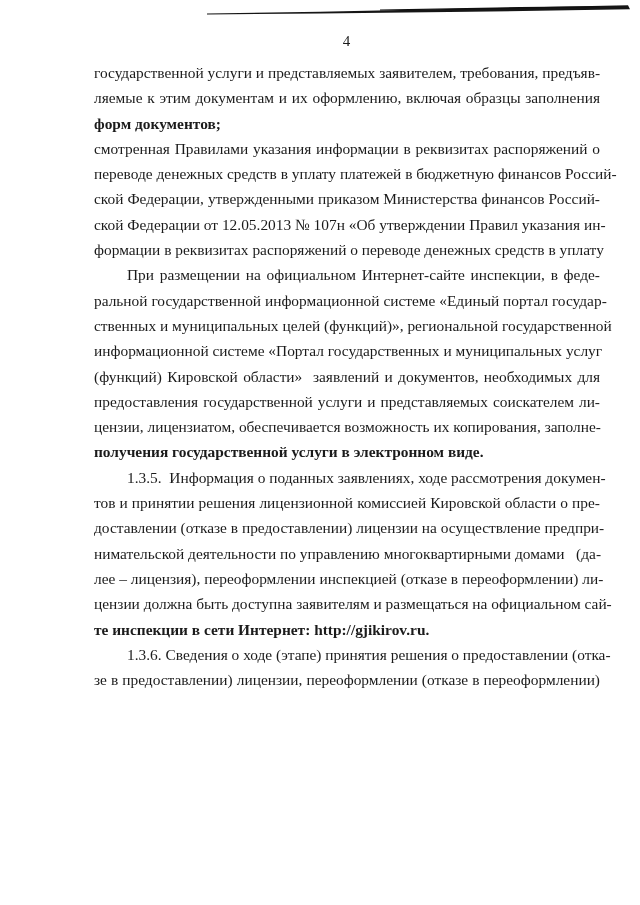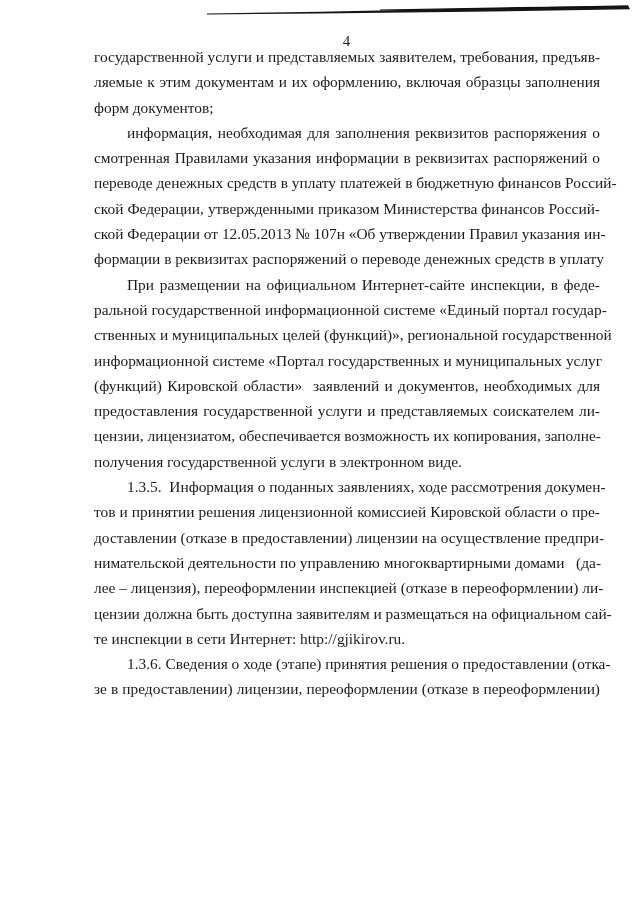--- a/index.html
+++ b/index.html
@@ -29,56 +29,56 @@
     left: 94px;
     top: 31px;
     width: 505px;
     text-align: center;
     font-size: 15px;
     line-height: 20px;
   }
   .doc-body {
     position: absolute;
     left: 94px;
-    top: 44px;
+    top: 60px;
     width: 506px;
     font-size: 15.4px;
   }
   .line {
     height: 25.3px;
     line-height: 25.3px;
     white-space: nowrap;
     text-align: justify;
     text-align-last: justify;
     overflow: visible;
   }
   .line.first {
     padding-left: 33px;
   }
   .line.last {
     text-align-last: left;
+    font-weight: bold;
   }
 </style>
 </head>
 <body>
 
 <div class="page">
 
   <svg class="scan-line" viewBox="0 0 640 22" xmlns="http://www.w3.org/2000/svg" aria-hidden="true">
     <polygon points="207,13.6 320,11.8 470,8.6 628,5.2 630,9.2 470,11.8 320,13.5 207,14.5" fill="#161616"></polygon>
     <polygon points="380,9.4 520,7.0 600,6.2 600,7.6 520,8.6 380,10.6" fill="#101010"></polygon>
   </svg>
 
   <div class="page-number">4</div>
 
   <div class="doc-body" id="doc-body">
       <div class="line">государственной услуги и представляемых заявителем, требования, предъяв-</div>
       <div class="line">ляемые к этим документам и их оформлению, включая образцы заполнения</div>
       <div class="line last">форм документов;</div>
-      <div class="line first">информация, необходимая для заполнения реквизитов распоряжения о</div>
       <div class="line">смотренная Правилами указания информации в реквизитах распоряжений о</div>
       <div class="line">переводе денежных средств в уплату платежей в бюджетную финансов Россий-</div>
       <div class="line">ской Федерации, утвержденными приказом Министерства финансов Россий-</div>
       <div class="line">ской Федерации от 12.05.2013 № 107н «Об утверждении Правил указания ин-</div>
       <div class="line">формации в реквизитах распоряжений о переводе денежных средств в уплату</div>
       <div class="line first">При размещении на официальном Интернет-сайте инспекции, в феде-</div>
       <div class="line">ральной государственной информационной системе «Единый портал государ-</div>
       <div class="line">ственных и муниципальных целей (функций)», региональной государственной</div>
       <div class="line">информационной системе «Портал государственных и муниципальных услуг</div>
       <div class="line">(функций) Кировской области»&nbsp; заявлений и документов, необходимых для</div>

